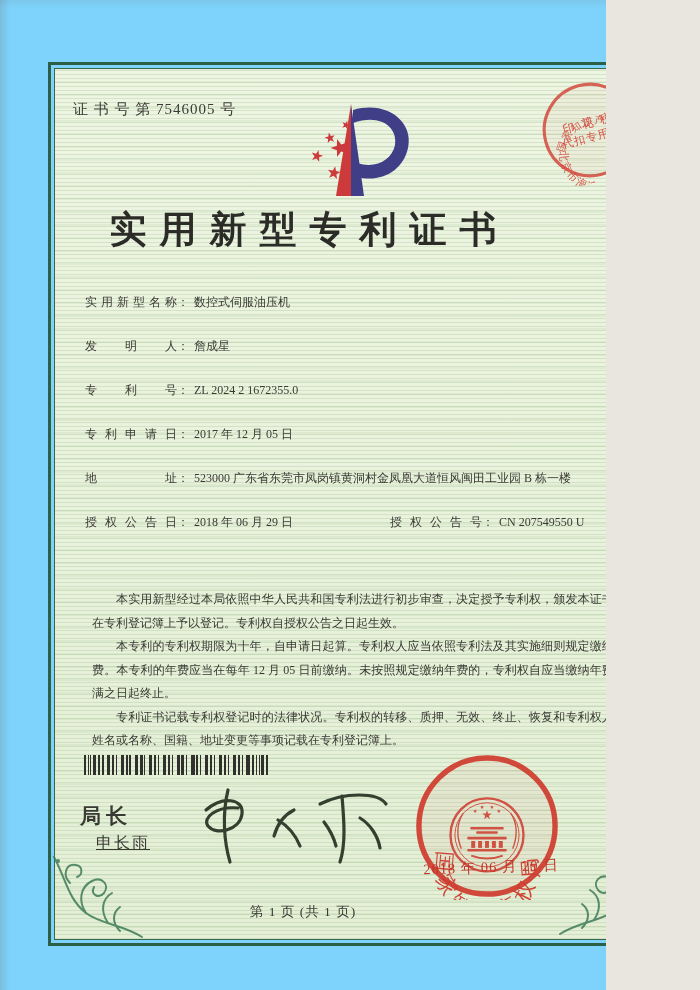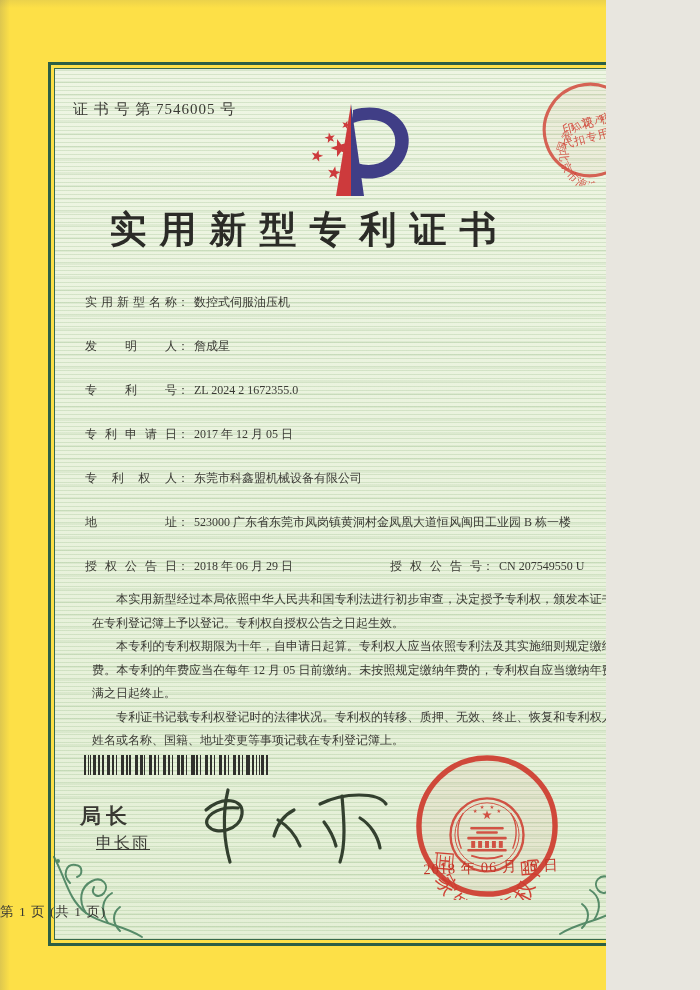--- a/index.html
+++ b/index.html
@@ -1,17 +1,17 @@
 <!DOCTYPE html>
 <html><head>
 <meta charset="utf-8">
 <style>
   html,body{margin:0;padding:0;}
   body{background:#e8e6df;font-family:"Liberation Serif","DejaVu Serif",serif;}
-  .page{position:relative;width:606px;height:990px;background:#fde047;overflow:hidden;color:#3a3a34;}
+  .page{position:relative;width:606px;height:990px;background:#7dd3fc;overflow:hidden;color:#3a3a34;}
   .scan-edge-left{position:absolute;left:0;top:0;width:10px;height:100%;
     background:linear-gradient(90deg,rgba(110,110,104,.22),rgba(110,110,104,0));z-index:0;}
   .scan-edge-top{position:absolute;left:0;top:0;width:100%;height:8px;
     background:linear-gradient(180deg,rgba(110,110,104,.12),rgba(110,110,104,0));z-index:0;}
 
   
   .frame{position:absolute;left:48px;top:62px;width:604px;height:878px;
     border:3px solid #2c5f45;z-index:1;}
   .frame-inner{position:absolute;left:3px;top:3px;right:3px;bottom:3px;
     border:1px solid #37684d;
@@ -49,21 +49,21 @@
 
   .seal-main{position:absolute;left:413px;top:752px;z-index:5;}
   .seal-date{position:absolute;left:419px;top:858px;width:144px;text-align:center;
     color:#c23527;font-size:14.5px;letter-spacing:1px;transform:rotate(-2deg);z-index:6;}
   .seal-tax{position:absolute;left:538px;top:78px;z-index:5;transform:rotate(-15deg);}
 
   .flourish{position:absolute;z-index:2;}
   .flourish.left{left:50px;top:853px;}
   .flourish.right{left:552px;top:850px;}
 
-  .footer{position:absolute;left:0;right:0;top:903px;font-size:13.5px;
+  .footer{position:absolute;left:0;right:0;top:903px;text-align:center;font-size:13.5px;
     letter-spacing:1px;z-index:3;}
 </style>
 </head>
 <body>
 
 <div class="page">
   <div class="scan-edge-left"></div>
   <div class="scan-edge-top"></div>
 
   <div class="frame">
@@ -114,23 +114,20 @@
       <span class="field-label">实用新型名称</span><span class="colon">：</span><span class="field-value">数控式伺服油压机</span>
     </div>
     <div class="field-row">
       <span class="field-label">发明人</span><span class="colon">：</span><span class="field-value">詹成星</span>
     </div>
     <div class="field-row">
       <span class="field-label">专利号</span><span class="colon">：</span><span class="field-value">ZL 2024 2 1672355.0</span>
     </div>
     <div class="field-row">
       <span class="field-label">专利申请日</span><span class="colon">：</span><span class="field-value">2017 年 12 月 05 日</span>
-    </div>
-    <div class="field-row">
-      <span class="field-label">专利权人</span><span class="colon">：</span><span class="field-value">东莞市科鑫盟机械设备有限公司</span>
     </div>
     <div class="field-row">
       <span class="field-label">地址</span><span class="colon">：</span><span class="field-value wide">523000 广东省东莞市凤岗镇黄洞村金凤凰大道恒风闽田工业园 B 栋一楼</span>
     </div>
     <div class="field-row">
       <span class="field-label">授权公告日</span><span class="colon">：</span><span class="field-value">2018 年 06 月 29 日</span>
       <span class="grant-no-group">
         <span class="field-label">授权公告号</span><span class="colon">：</span><span class="field-value">CN 207549550 U</span>
       </span>
     </div>

